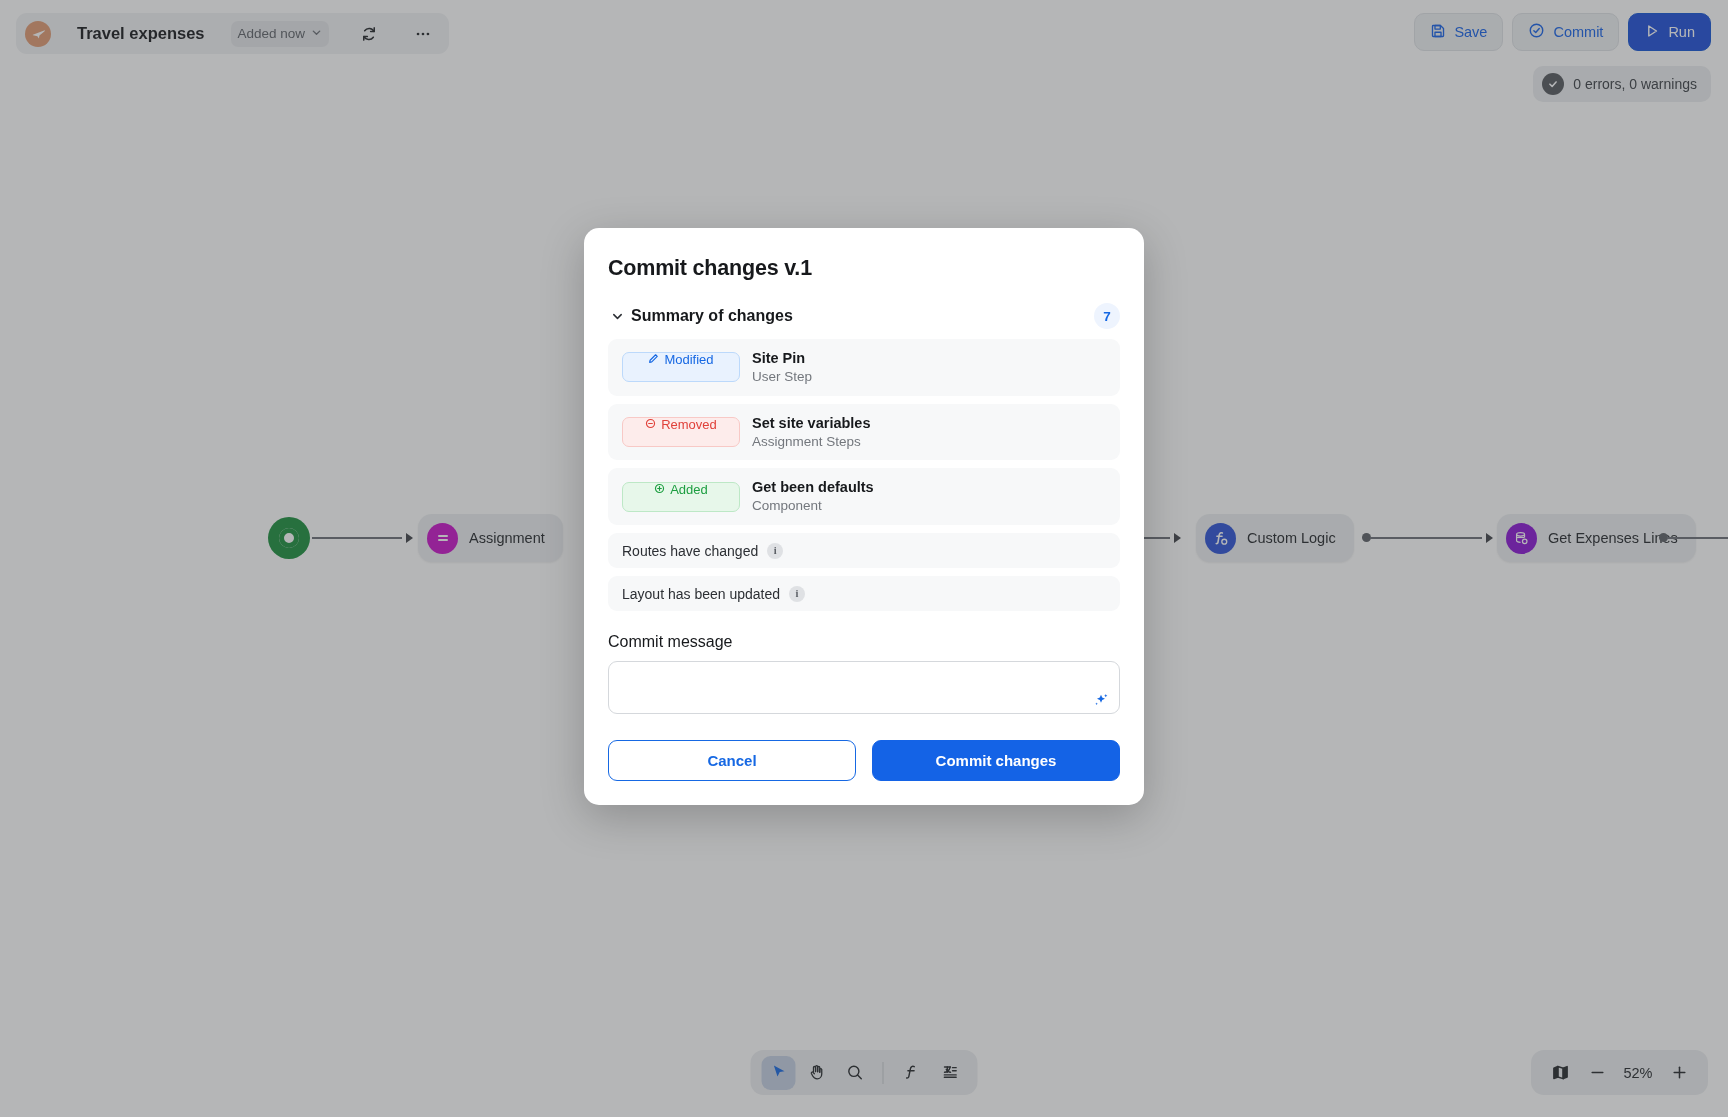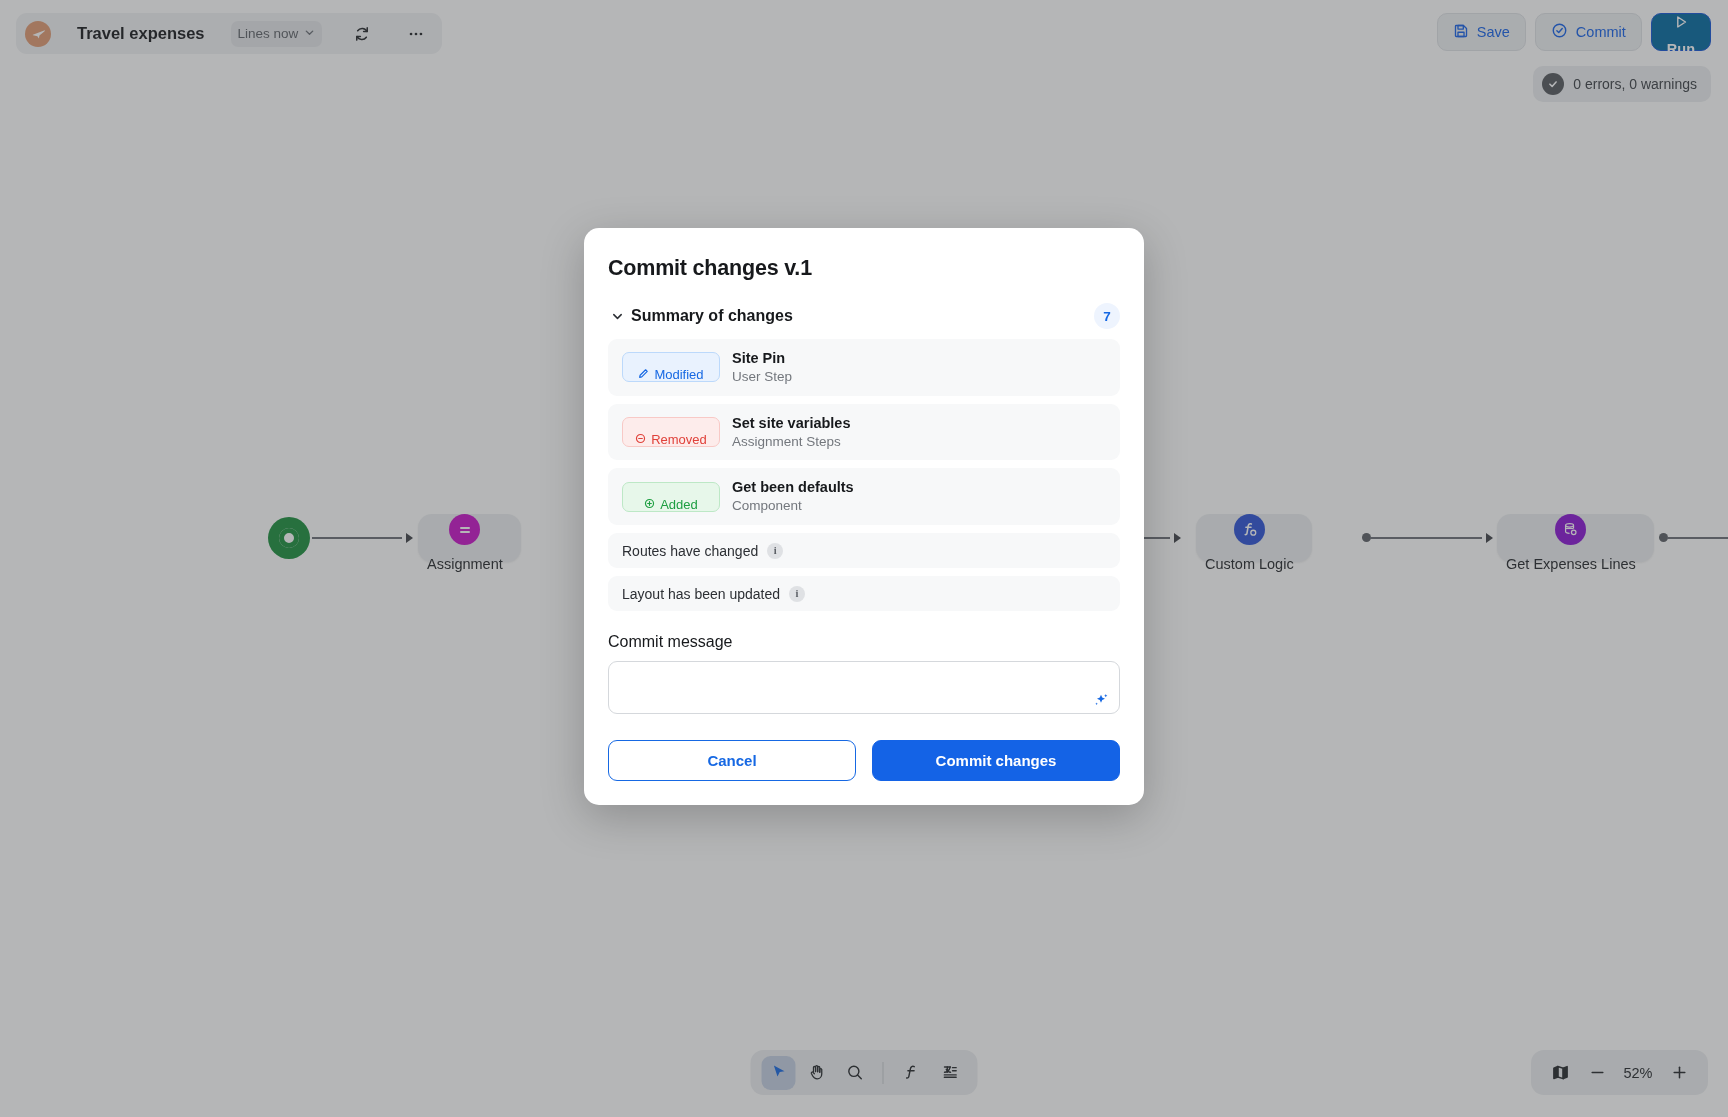--- a/index.html
+++ b/index.html
@@ -56,21 +56,20 @@
   .node {
     position: absolute;
     height: 48px;
     background: #eceef0;
     border-radius: 14px;
     display: flex;
     align-items: center;
     padding: 0 18px 0 9px;
     gap: 11px;
     box-shadow: 0 1px 2px rgba(0,0,0,.07);
-    flex-direction: column;
   }
   .node-icon {
     width: 31px; height: 31px;
     border-radius: 50%;
     display: flex;
     align-items: center;
     justify-content: center;
     color: #fff;
     flex: 0 0 auto;
   }
@@ -167,25 +166,24 @@
     cursor: pointer;
     white-space: nowrap;
   }
   .tact.ghost {
     background: #eef0f2;
     border: 1px solid #dfe2e6;
     color: #1662e8;
     font-weight: 400;
   }
   .tact.primary {
-    background: #0369a1;
+    background: #1d4ed8;
     border: 1px solid #1355d6;
     color: #ffffff;
-    font-weight: 700;
-    flex-direction: column;
+    font-weight: 400;
   }
 
   #status-chip {
     position: absolute;
     top: 66px; right: 17px;
     height: 36px;
     background: #eceef0;
     border-radius: 10px;
     display: flex;
     align-items: center;
@@ -326,29 +324,29 @@
     border-radius: 9px;
     display: flex;
     align-items: center;
     gap: 12px;
     padding: 10px 14px;
     margin-bottom: 8px;
     min-height: 52px;
   }
   .badge {
     display: inline-flex;
-    align-items: flex-start;
+    align-items: flex-end;
     gap: 5px;
     height: 25px;
     padding: 14px 10px;
     border-radius: 7px;
     font-size: 13px;
     white-space: nowrap;
     flex: 0 0 auto;
-    width: 98px;
+    width: 118px;
     justify-content: center;
   }
   .badge.modified { background: #e9f2fe; border: 1px solid #bcd9fb; color: #1668e3; }
   .badge.removed  { background: #fdeceb; border: 1px solid #f8c9c6; color: #e0413a; }
   .badge.added    { background: #e7f7ea; border: 1px solid #bde8c6; color: #1d9e41; }
 
   .change-name {
     font-size: 14.5px;
     font-weight: 700;
     color: #17191c;
@@ -507,21 +505,21 @@
 
 <div id="titlebar">
   <span id="app-avatar">
     <svg width="15" height="15" viewBox="0 0 16 16" fill="#ffffff">
       <path d="M2 9.3l12-4.6c.6-.2 1 .5.5.9L9 10l-.6 3.2-1.6-2.4-4.6-1c-.5-.1-.6-.4-.2-.5z"></path>
     </svg>
   </span>
   <span id="app-title">Travel expenses</span>
 
   <span id="saved-pill">
-    <span>Lines now</span>
+    <span>Added now</span>
     <span>
       <svg width="11" height="11" viewBox="0 0 12 12" fill="none" stroke="#6b6f75" stroke-width="1.5" stroke-linecap="round" stroke-linejoin="round">
         <polyline points="2.5,4.5 6,8 9.5,4.5"></polyline>
       </svg>
     </span>
   </span>
 
   <span class="tb-iconbtn">
     <svg width="18" height="18" viewBox="0 0 20 20" fill="none" stroke="#232629" stroke-width="1.7" stroke-linecap="round" stroke-linejoin="round">
       <path d="M15.5 7.2A6 6 0 0 0 5.2 6.4"></path>

